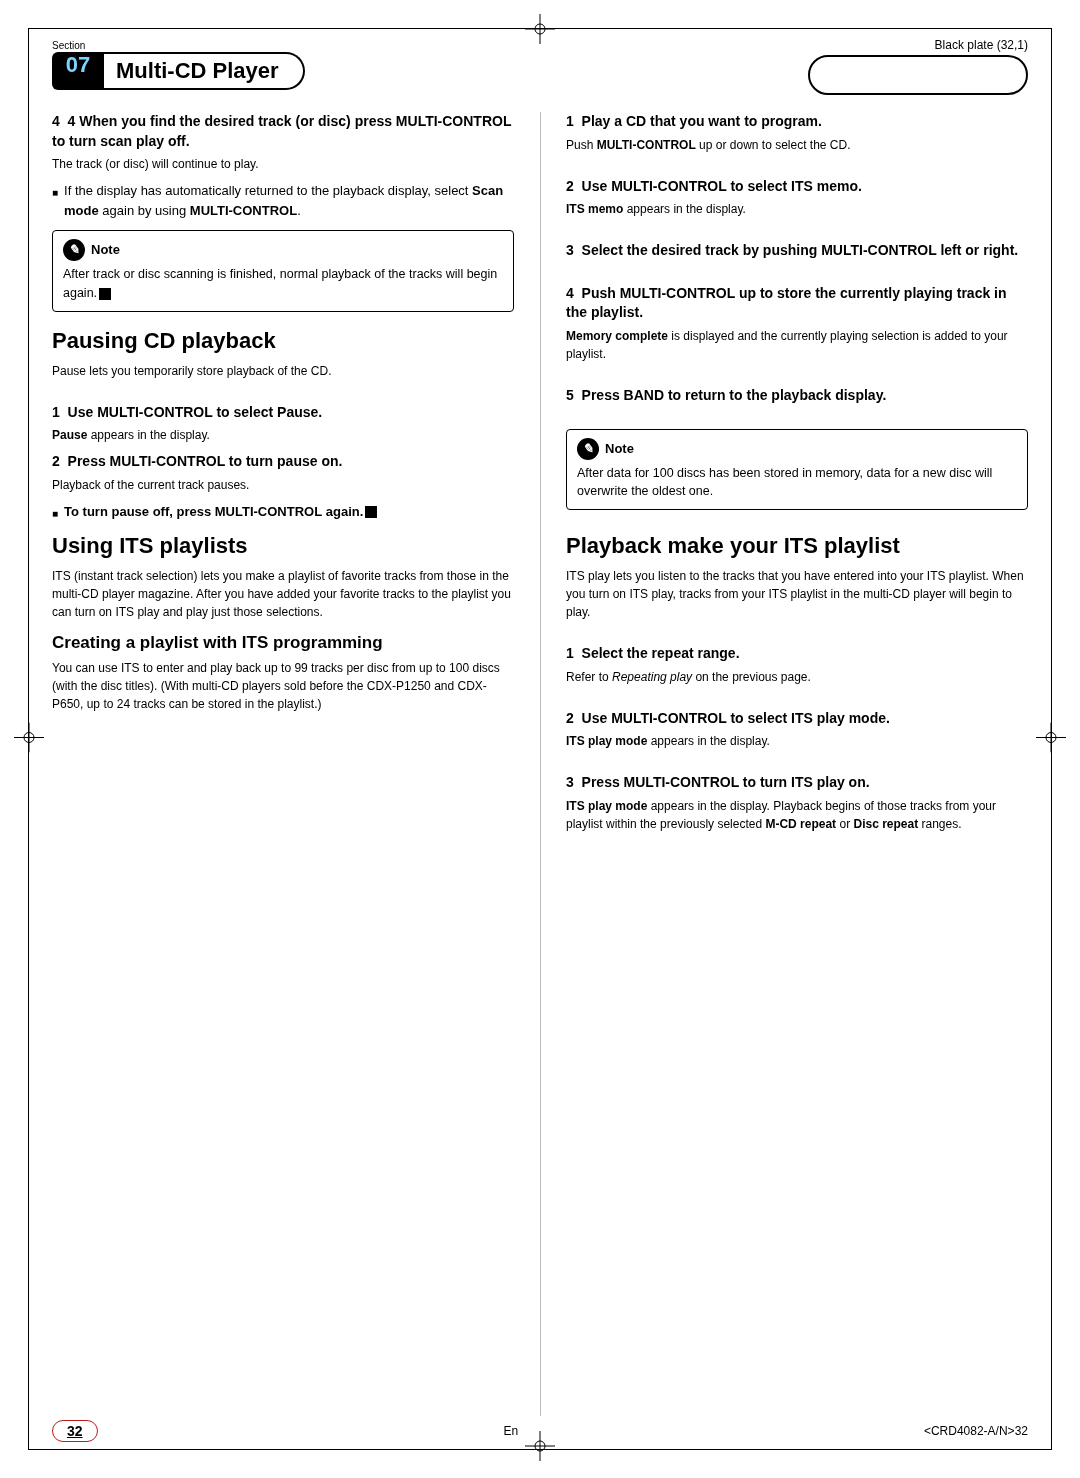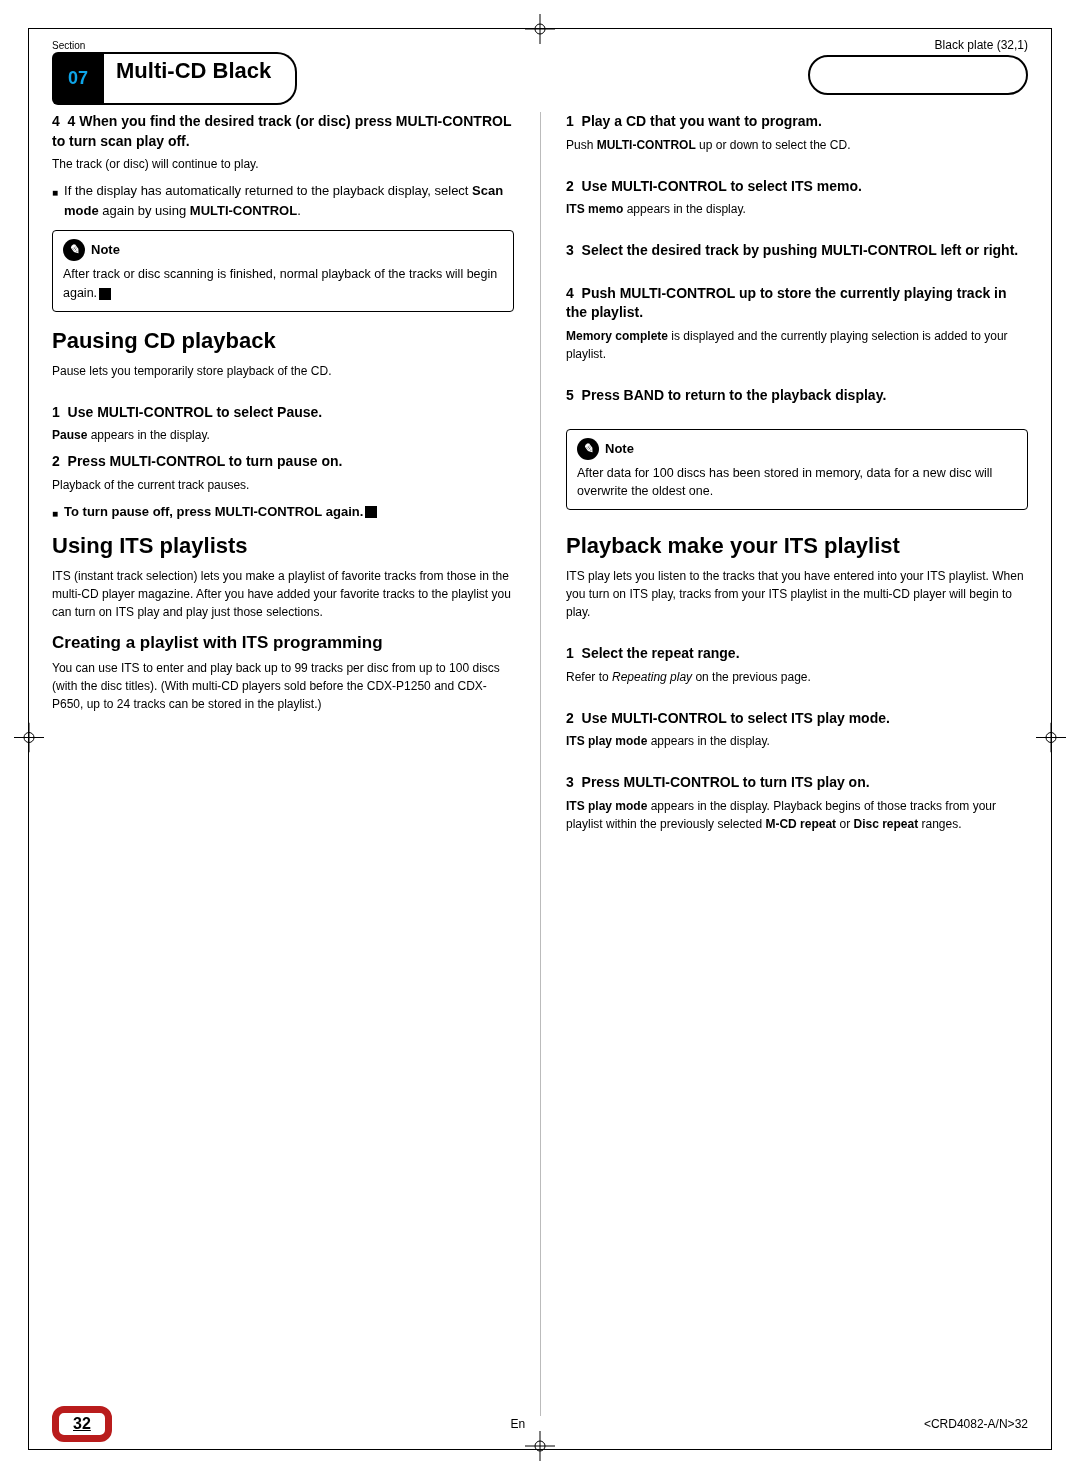--- a/index.html
+++ b/index.html
@@ -76,24 +76,24 @@
       right: 14px;
       top: 50%;
       transform: translateY(-50%);
     }
     .crosshair-left svg, .crosshair-right svg {
       width: 30px;
       height: 30px;
     }
     .section-number {
       background: #000;
-      color: #0ea5e9;
-      font-size: 18px;
-      font-weight: bold;
-      padding: 16px 12px;
+      color: #7dd3fc;
+      font-size: 22px;
+      font-weight: bold;
+      padding: 0 12px;
       border-radius: 6px 0 0 6px;
       min-width: 52px;
       text-align: center;
     }
     .section-title-box {
       border: 2px solid #000;
       border-left: none;
       border-radius: 0 20px 20px 0;
       padding: 4px 24px 4px 12px;
       font-size: 22px;
@@ -188,24 +188,24 @@
     .footer {
       position: absolute;
       bottom: 36px;
       left: 52px;
       right: 52px;
       display: flex;
       justify-content: space-between;
       align-items: center;
     }
     .page-num-box {
-      border: 7px solid #b91c1c;
+      border: 1px solid #b91c1c;
       border-radius: 12px;
       padding: 2px 14px;
-      font-size: 16px;
+      font-size: 14px;
       font-weight: bold;
       text-decoration: underline;
     }
     .footer-center {
       font-size: 12px;
     }
     .footer-right {
       font-size: 12px;
     }
 
@@ -249,21 +249,21 @@
     <circle cx="15" cy="15" r="5" stroke="#000" stroke-width="1" fill="none"></circle>
   </svg>
 </div>
 
 <div class="black-plate-text">Black plate (32,1)</div>
 
 <div style="position:absolute; top:40px; left:52px; font-size:10px;">Section</div>
 
 <div style="position:absolute; top:52px; left:52px; display:flex; align-items:stretch;">
   <div class="section-number">07</div>
-  <div class="section-title-box">Multi-CD Black</div>
+  <div class="section-title-box">Multi-CD Player</div>
 </div>
 
 <div style="position:absolute; top:55px; right:52px; border:2px solid #000; border-radius:20px; width:220px; height:40px;"></div>
 
 <div style="position:absolute; top:112px; bottom:62px; left:50%; width:1px; background:#bbb;"></div>
 
 <div style="position:absolute; top:112px; left:52px; width:calc(50% - 62px); padding-right:16px;">
 
   <p class="step-heading">
     <span>4&nbsp;&nbsp;</span><span>4   When you find the desired track (or disc) press MULTI-CONTROL to turn scan play off.</span>

